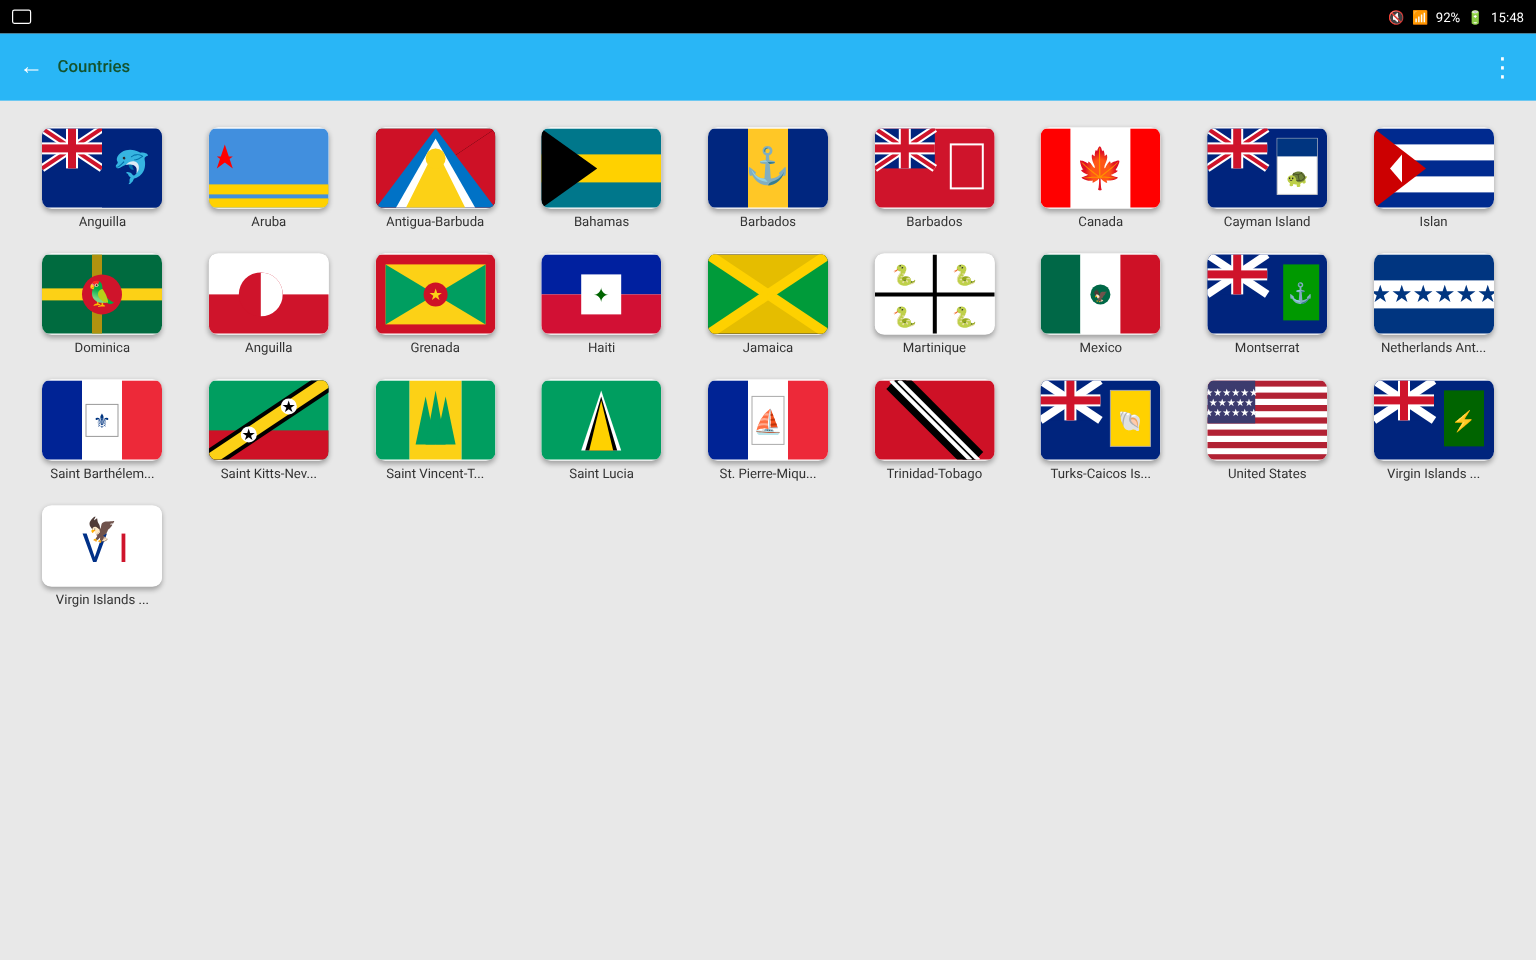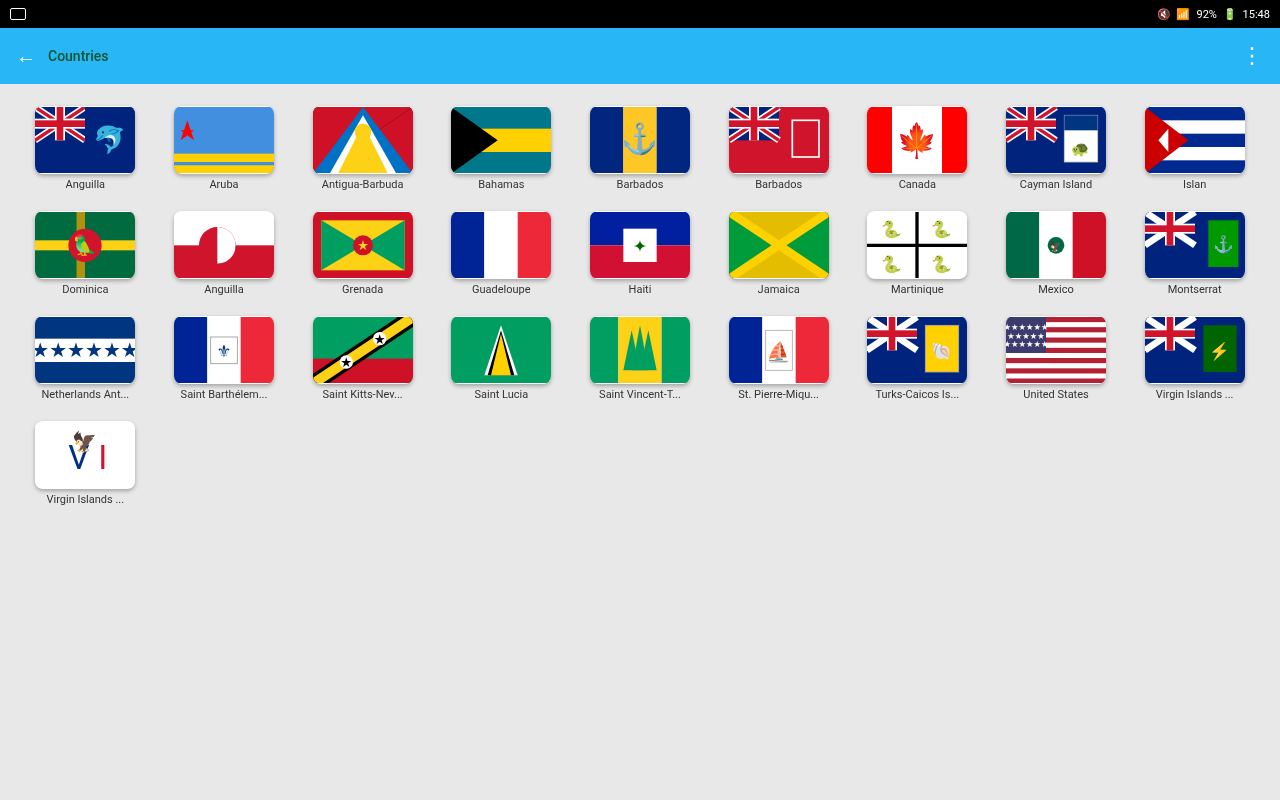--- a/index.html
+++ b/index.html
@@ -247,30 +247,20 @@
       <polygon points="55,5 30,20 55,35" fill="#009e60"></polygon>
       <circle cx="30" cy="20" r="6" fill="#ce1126"></circle>
       <text x="30" y="23" font-size="8" text-anchor="middle" fill="#fcd116">★</text>
     </svg>
         </div>
         <div class="country-name">Grenada</div>
       </div>
       <div class="country-item">
         <div class="flag-container">
           <svg viewBox="0 0 60 40" xmlns="http://www.w3.org/2000/svg">
-      <rect width="20" height="40" fill="#002395"></rect>
-      <rect x="20" width="20" height="40" fill="#fff"></rect>
-      <rect x="40" width="20" height="40" fill="#ed2939"></rect>
-    </svg>
-        </div>
-        <div class="country-name">Guadeloupe</div>
-      </div>
-      <div class="country-item">
-        <div class="flag-container">
-          <svg viewBox="0 0 60 40" xmlns="http://www.w3.org/2000/svg">
       <rect width="60" height="20" fill="#00209f"></rect>
       <rect y="20" width="60" height="20" fill="#d21034"></rect>
       <rect x="20" y="10" width="20" height="20" fill="#fff"></rect>
       <text x="30" y="24" font-size="10" text-anchor="middle" fill="#006400">✦</text>
     </svg>
         </div>
         <div class="country-name">Haiti</div>
       </div>
       <div class="country-item">
         <div class="flag-container">
@@ -366,52 +356,64 @@
       <text x="20" y="30" font-size="8" text-anchor="middle" fill="#000">★</text>
       <circle cx="40" cy="13" r="4" fill="#fff"></circle>
       <text x="40" y="16" font-size="8" text-anchor="middle" fill="#000">★</text>
     </svg>
         </div>
         <div class="country-name">Saint Kitts-Nev...</div>
       </div>
       <div class="country-item">
         <div class="flag-container">
           <svg viewBox="0 0 60 40" xmlns="http://www.w3.org/2000/svg">
-      <rect width="60" height="40" fill="#009e60"></rect>
-      <polygon points="30,5 20,35 40,35" fill="#fff"></polygon>
-      <polygon points="30,8 22,35 38,35" fill="#000"></polygon>
-      <polygon points="30,10 24,35 36,35" fill="#ffd100"></polygon>
-    </svg>
-        </div>
-        <div class="country-name">Saint Lucia</div>
-      </div>
-      <div class="country-item">
-        <div class="flag-container">
-          <svg viewBox="0 0 60 40" xmlns="http://www.w3.org/2000/svg">
       <rect width="17" height="40" fill="#009e60"></rect>
       <rect x="17" width="26" height="40" fill="#fcd116"></rect>
       <rect x="43" width="17" height="40" fill="#009e60"></rect>
       <polygon points="25,8 20,32 30,32" fill="#009e60"></polygon>
       <polygon points="30,5 25,32 35,32" fill="#009e60"></polygon>
       <polygon points="35,8 30,32 40,32" fill="#009e60"></polygon>
     </svg>
         </div>
         <div class="country-name">Saint Vincent-T...</div>
       </div>
       <div class="country-item">
         <div class="flag-container">
           <svg viewBox="0 0 60 40" xmlns="http://www.w3.org/2000/svg">
+      <rect width="60" height="40" fill="#009e60"></rect>
+      <polygon points="30,5 20,35 40,35" fill="#fff"></polygon>
+      <polygon points="30,8 22,35 38,35" fill="#000"></polygon>
+      <polygon points="30,10 24,35 36,35" fill="#ffd100"></polygon>
+    </svg>
+        </div>
+        <div class="country-name">Saint Lucia</div>
+      </div>
+      <div class="country-item">
+        <div class="flag-container">
+          <svg viewBox="0 0 60 40" xmlns="http://www.w3.org/2000/svg">
       <rect width="20" height="40" fill="#002395"></rect>
       <rect x="20" width="20" height="40" fill="#fff"></rect>
       <rect x="40" width="20" height="40" fill="#ed2939"></rect>
       <rect x="22" y="8" width="16" height="24" fill="#fff" stroke="#aaa" stroke-width="0.5"></rect>
       <text x="30" y="25" font-size="12" text-anchor="middle" fill="#8B4513">⛵</text>
     </svg>
         </div>
         <div class="country-name">St. Pierre-Miqu...</div>
+      </div>
+      <div class="country-item">
+        <div class="flag-container">
+          <svg viewBox="0 0 60 40" xmlns="http://www.w3.org/2000/svg">
+      <rect width="60" height="40" fill="#ce1126"></rect>
+      <line x1="10" y1="0" x2="50" y2="40" stroke="#000" stroke-width="12"></line>
+      <line x1="10" y1="0" x2="50" y2="40" stroke="#000" stroke-width="8"></line>
+      <line x1="8" y1="0" x2="48" y2="40" stroke="#fff" stroke-width="2"></line>
+      <line x1="12" y1="0" x2="52" y2="40" stroke="#fff" stroke-width="2"></line>
+    </svg>
+        </div>
+        <div class="country-name">Trinidad-Tobago</div>
       </div>
       <div class="country-item">
         <div class="flag-container">
           <svg viewBox="0 0 60 40" xmlns="http://www.w3.org/2000/svg">
       <rect width="60" height="40" fill="#00247d"></rect>
       <rect x="0" y="0" width="30" height="20" fill="#00247d"></rect>
       <line x1="0" y1="0" x2="30" y2="20" stroke="#fff" stroke-width="4"></line>
       <line x1="30" y1="0" x2="0" y2="20" stroke="#fff" stroke-width="4"></line>
       <rect x="12" y="0" width="6" height="20" fill="#fff"></rect>
       <rect x="0" y="7" width="30" height="6" fill="#fff"></rect>

